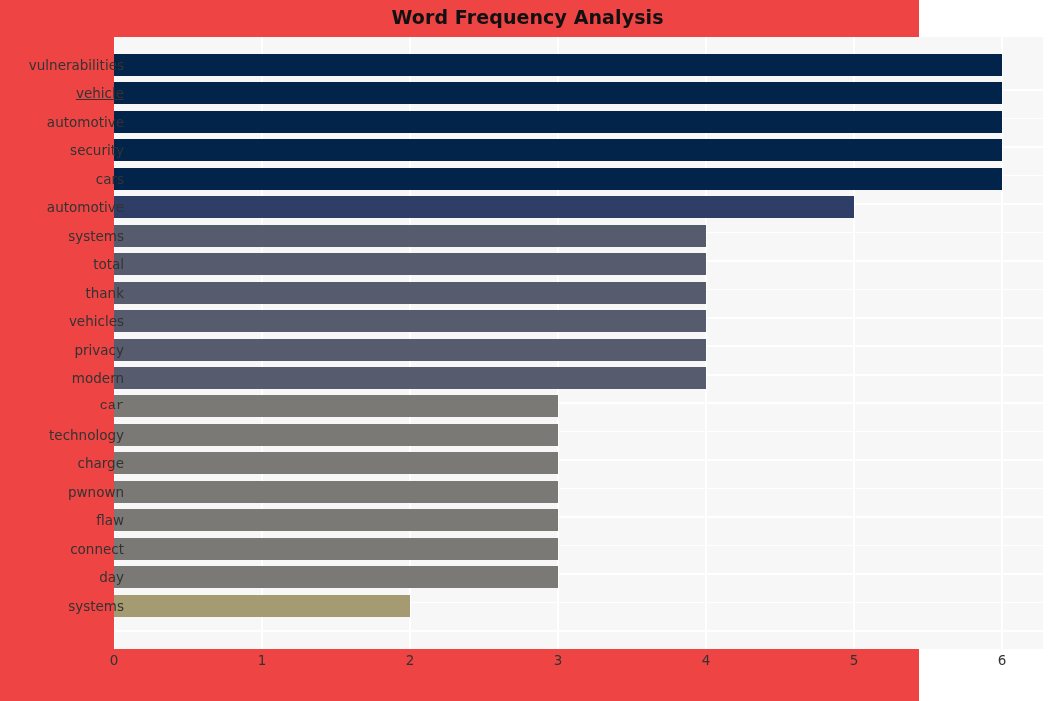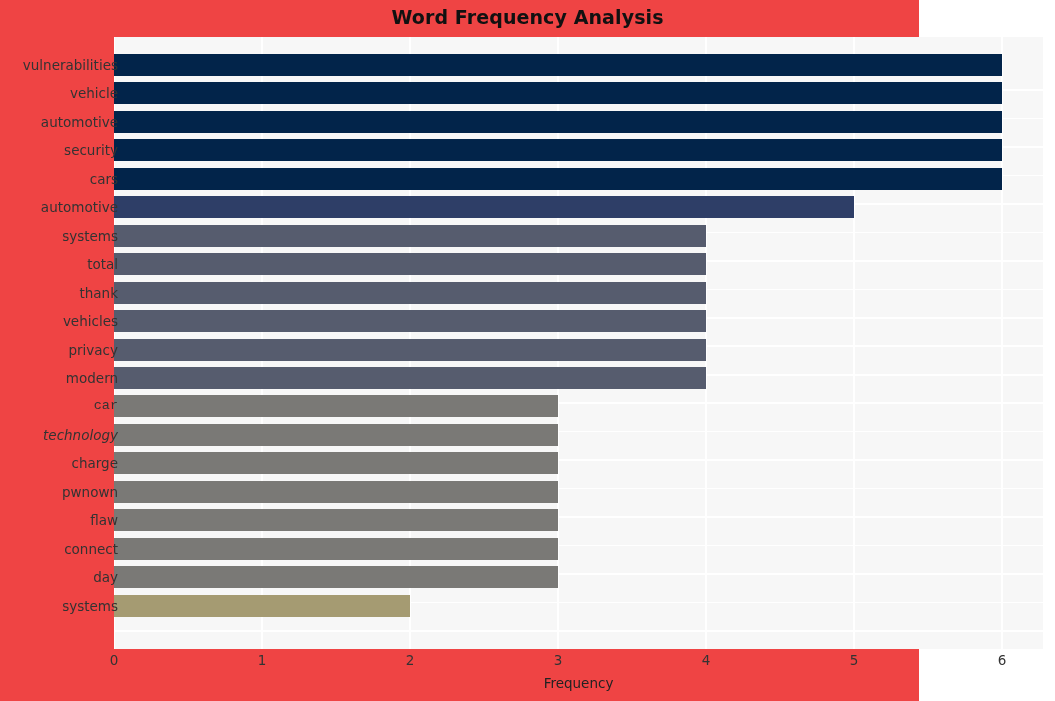--- a/index.html
+++ b/index.html
@@ -54,21 +54,21 @@
     height: 1.6px;
     background: #ffffff;
   }
   .bar {
     position: absolute;
     height: 22px;
   }
   
   #ylabels {
     position: absolute;
-    left: 4px;
+    left: 10px;
     top: 37px;
     width: 106px;
     height: 612px;
     padding-left: 8px;
   }
   .ytick {
     position: absolute;
     right: 0;
     width: 106px;
     text-align: right;
@@ -154,46 +154,45 @@
       <div class="bar" title="tesla: 3" style="left: 0px; width: 444px; top: 415.3px; background: rgb(122, 121, 118);"></div>
       <div class="bar" title="pwnown: 3" style="left: 0px; width: 444px; top: 443.75px; background: rgb(122, 121, 118);"></div>
       <div class="bar" title="flaw: 3" style="left: 0px; width: 444px; top: 472.2px; background: rgb(122, 121, 118);"></div>
       <div class="bar" title="connect: 3" style="left: 0px; width: 444px; top: 500.65px; background: rgb(122, 121, 118);"></div>
       <div class="bar" title="day: 3" style="left: 0px; width: 444px; top: 529.1px; background: rgb(122, 121, 118);"></div>
       <div class="bar" title="charge: 2" style="left: 0px; width: 296px; top: 557.55px; background: rgb(165, 155, 114);"></div>
     </div>
 
   <div id="ylabels">
       <div class="ytick" style="top: 21px;">vulnerabilities</div>
-      <div class="ytick" style="top: 49.45px;">vehicle</div>
+      <div class="ytick" style="top: 49.45px; text-decoration: underline;">vehicle</div>
       <div class="ytick" style="top: 77.9px;">automotive</div>
       <div class="ytick" style="top: 106.35px;">security</div>
       <div class="ytick" style="top: 134.8px;">cars</div>
       <div class="ytick" style="top: 163.25px;">automotive</div>
       <div class="ytick" style="top: 191.7px;">systems</div>
       <div class="ytick" style="top: 220.15px;">total</div>
       <div class="ytick" style="top: 248.6px;">thank</div>
       <div class="ytick" style="top: 277.05px;">vehicles</div>
       <div class="ytick" style="top: 305.5px;">privacy</div>
       <div class="ytick" style="top: 333.95px;">modern</div>
       <div class="ytick" style="top: 362.4px; font-family: Liberation Mono, monospace;">car</div>
-      <div class="ytick" style="top: 390.85px; font-style: italic;">technology</div>
+      <div class="ytick" style="top: 390.85px;">technology</div>
       <div class="ytick" style="top: 419.3px;">charge</div>
       <div class="ytick" style="top: 447.75px;">pwnown</div>
       <div class="ytick" style="top: 476.2px;">flaw</div>
       <div class="ytick" style="top: 504.65px;">connect</div>
       <div class="ytick" style="top: 533.1px;">day</div>
       <div class="ytick" style="top: 561.55px;">systems</div>
     </div>
 
   <div id="xlabels">
       <div class="xtick" style="left: 0px;">0</div>
       <div class="xtick" style="left: 148px;">1</div>
       <div class="xtick" style="left: 296px;">2</div>
       <div class="xtick" style="left: 444px;">3</div>
       <div class="xtick" style="left: 592px;">4</div>
       <div class="xtick" style="left: 740px;">5</div>
       <div class="xtick" style="left: 888px;">6</div>
     </div>
 
-  <div id="xaxis-title">Frequency</div>
 
 </div>
 
 </body></html>

